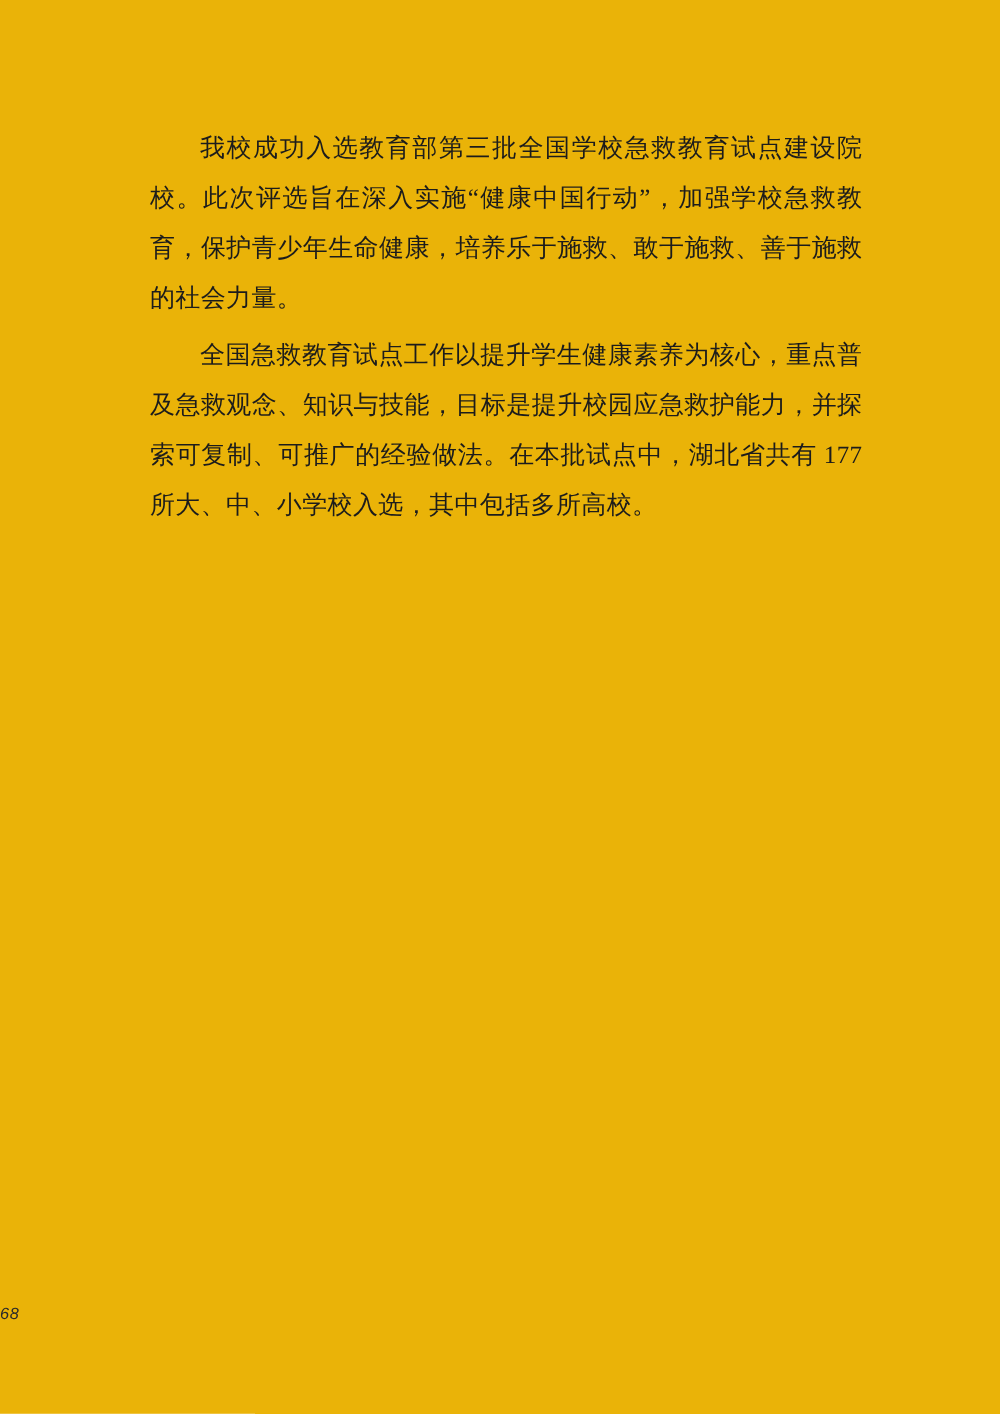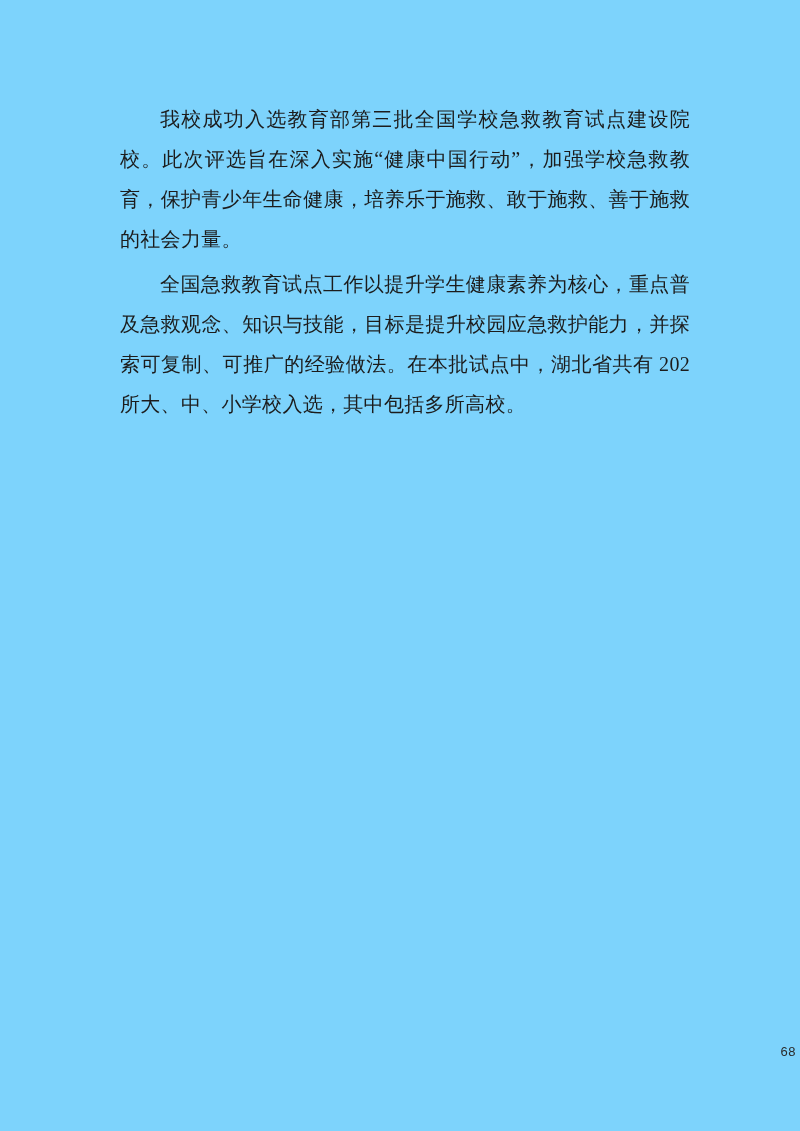--- a/index.html
+++ b/index.html
@@ -14,21 +14,21 @@
     font-family: "Liberation Serif", "DejaVu Serif", serif;
     color: #1c1c1c;
     overflow: hidden;
   }
   .page {
     position: absolute;
     top: 0;
     left: 0;
     width: 800px;
     height: 1131px;
-    background: #7dd3fc;
+    background: #eab308;
   }
   .text-block {
     position: absolute;
     top: 99px;
     left: 120px;
     width: 570px;
   }
   .text-block p {
     margin: 0 0 5px 0;
     font-size: 20px;
@@ -37,36 +37,37 @@
     text-justify: inter-ideograph;
     text-indent: 2em;
     letter-spacing: 0.3px;
     word-break: break-all;
   }
   .page-footer {
     position: absolute;
     top: 1042px;
     left: 0;
     width: 796px;
-    text-align: right;
+    text-align: left;
+    font-style: italic;
   }
   .page-number {
     font-family: "Liberation Sans", "DejaVu Sans", sans-serif;
     font-size: 13px;
     color: #2a2a2a;
     letter-spacing: 0.5px;
   }
 </style>
 </head>
 <body>
 
 <div class="page">
 
   <div class="text-block">
     <p>我校成功入选教育部第三批全国学校急救教育试点建设院校。此次评选旨在深入实施“健康中国行动”，加强学校急救教育，保护青少年生命健康，培养乐于施救、敢于施救、善于施救的社会力量。</p>
-    <p>全国急救教育试点工作以提升学生健康素养为核心，重点普及急救观念、知识与技能，目标是提升校园应急救护能力，并探索可复制、可推广的经验做法。在本批试点中，湖北省共有 202 所大、中、小学校入选，其中包括多所高校。</p>
+    <p>全国急救教育试点工作以提升学生健康素养为核心，重点普及急救观念、知识与技能，目标是提升校园应急救护能力，并探索可复制、可推广的经验做法。在本批试点中，湖北省共有 177 所大、中、小学校入选，其中包括多所高校。</p>
   </div>
 
   <div class="page-footer">
     <span class="page-number">68</span>
   </div>
 
 </div>
 
 </body></html>

